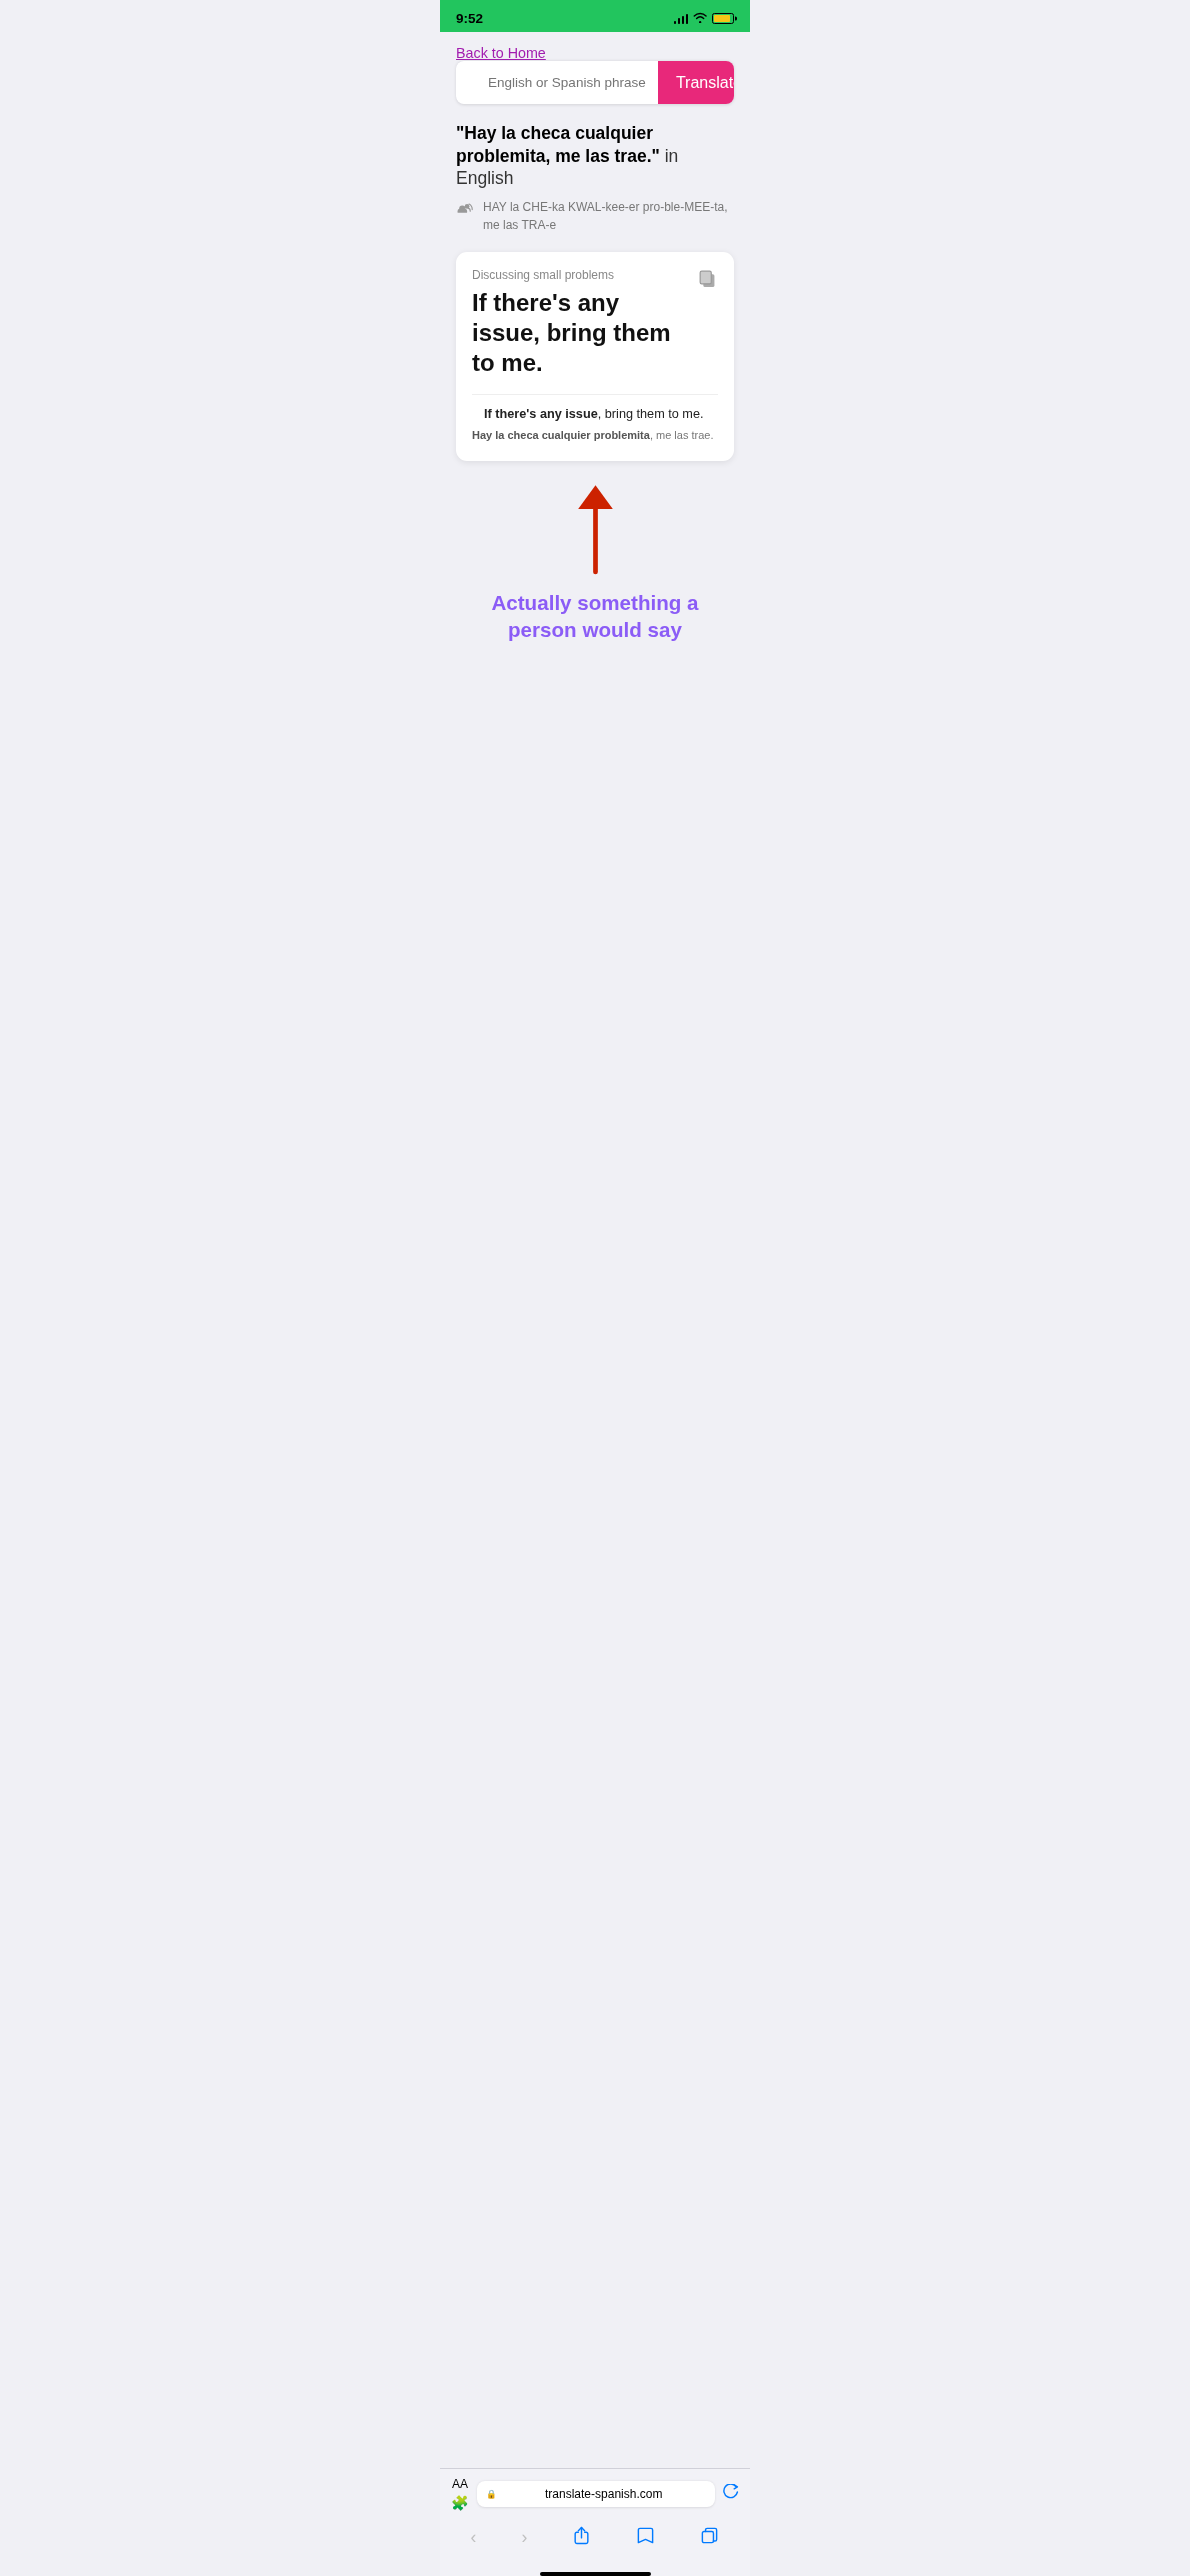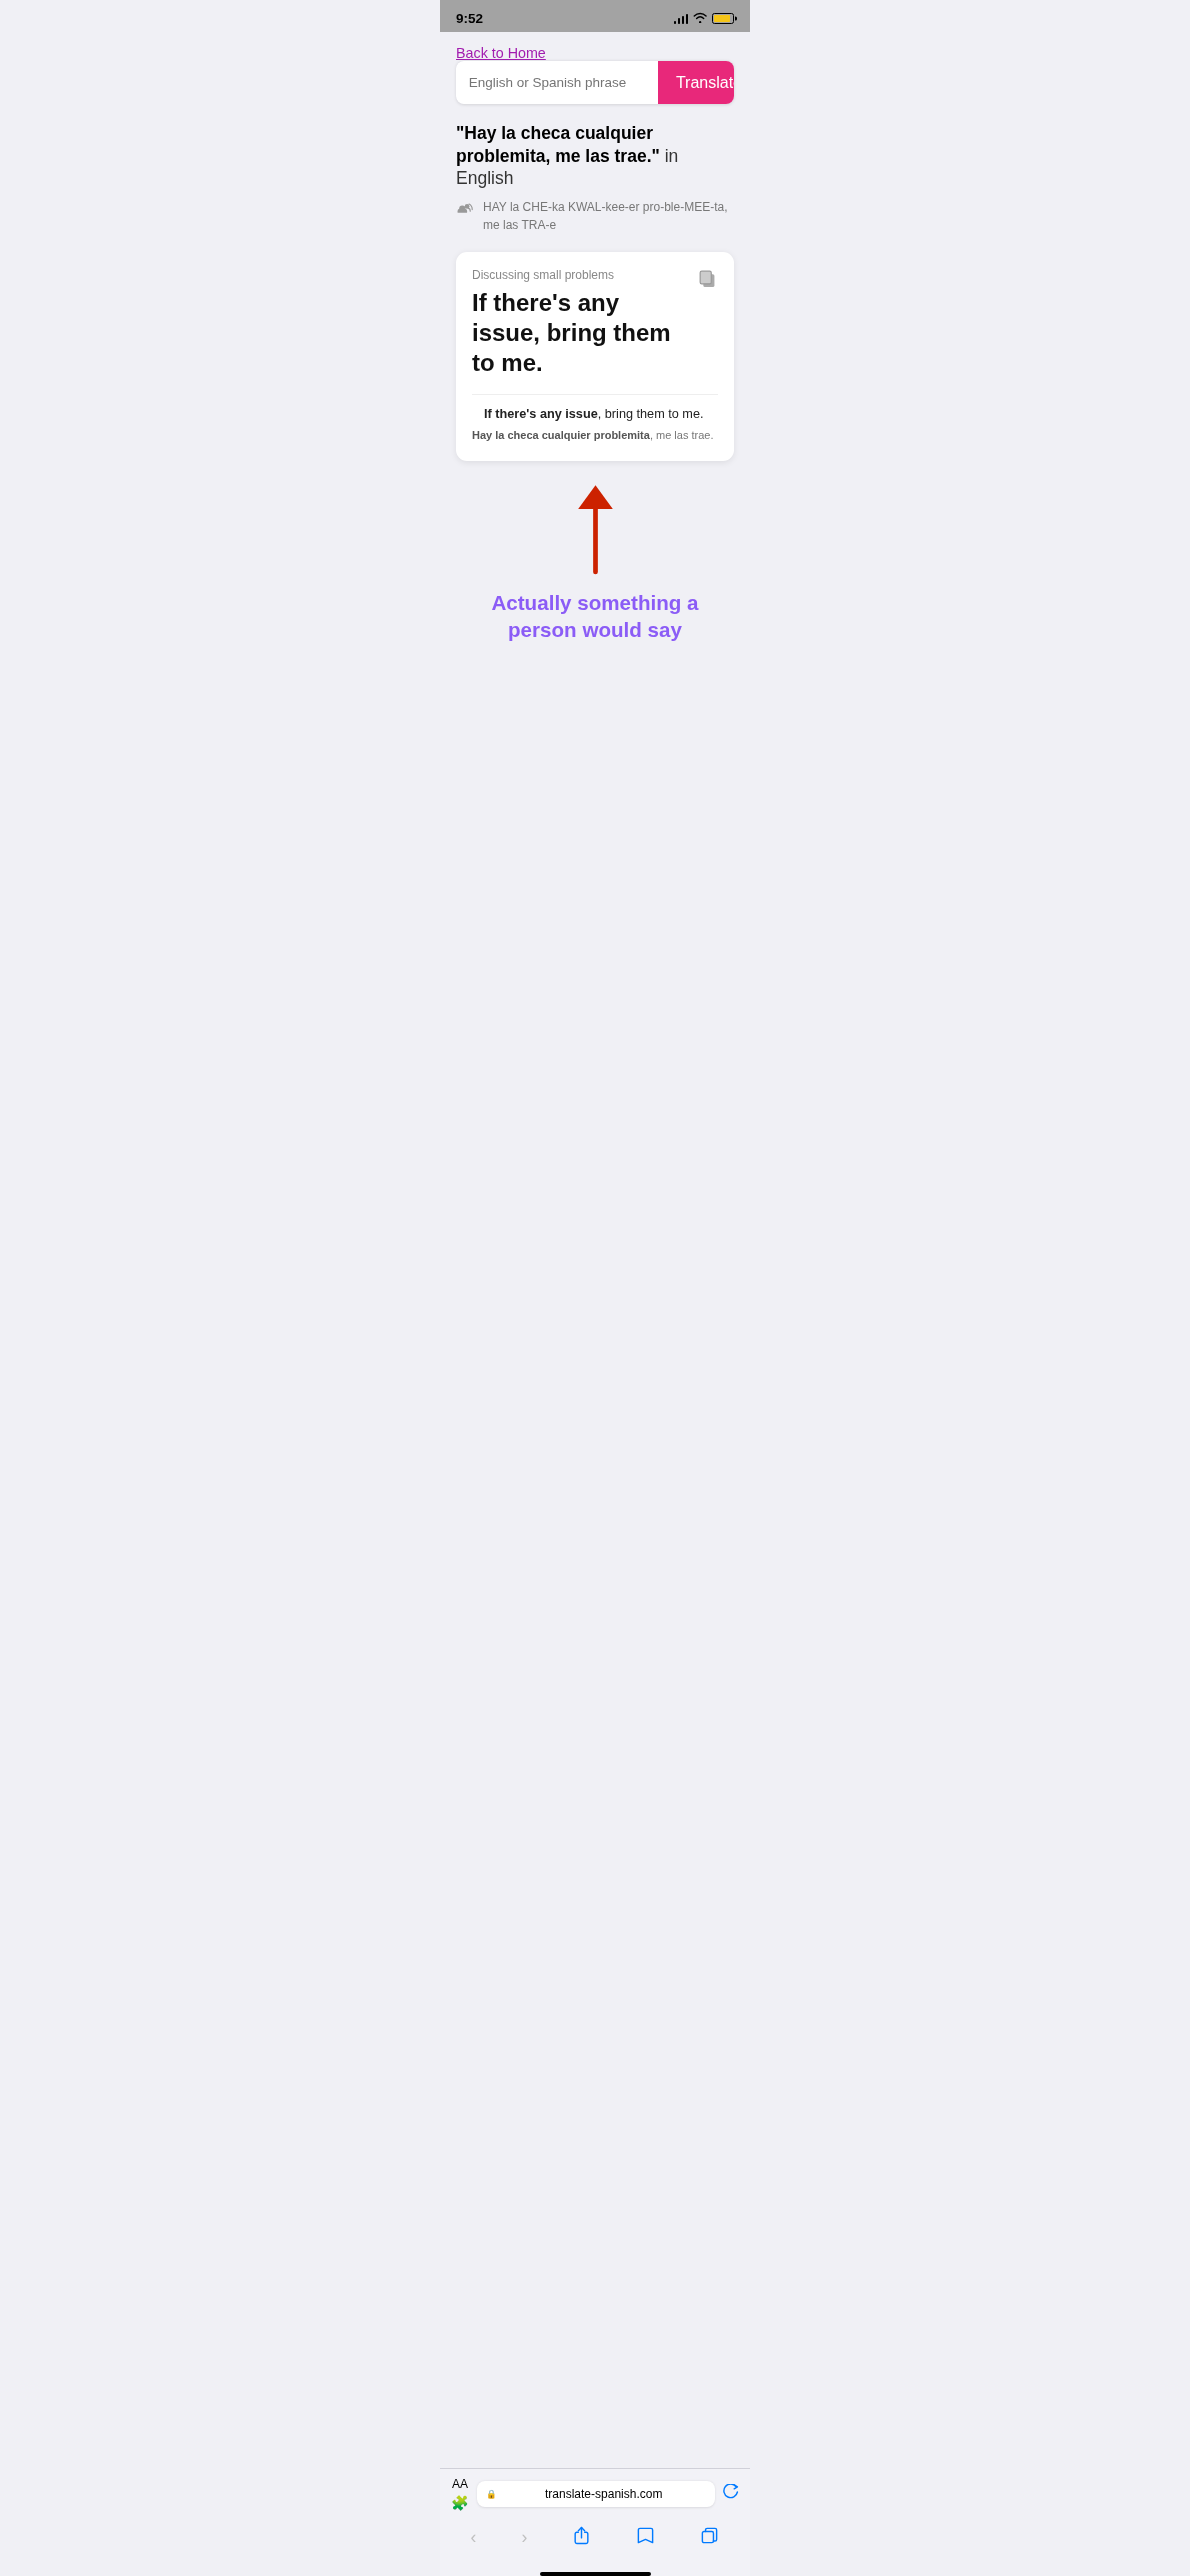--- a/index.html
+++ b/index.html
@@ -14,21 +14,21 @@
       position: relative;
       overflow-x: hidden;
     }
 
     
     .status-bar {
       display: flex;
       justify-content: space-between;
       align-items: center;
       padding: 11px 16px 6.3px 16px;
-      background: #a3a3a3;
+      background: #22c55e;
     }
 
     .status-time {
       font-size: 13.5px;
       font-weight: 600;
       color: #000;
     }
 
     .status-icons {
       display: flex;
@@ -112,20 +112,21 @@
 
     .search-input {
       flex: 1;
       padding: 12.7px 12.7px;
       font-size: 13.5px;
       border: none;
       outline: none;
       background: #fff;
       color: #999;
       border-radius: 8px 0 0 8px;
+      text-align: right;
     }
 
     .translate-btn {
       background: #e8287a;
       color: #fff;
       border: none;
       padding: 12.7px 17.5px;
       font-size: 16px;
       font-weight: 500;
       cursor: pointer;

